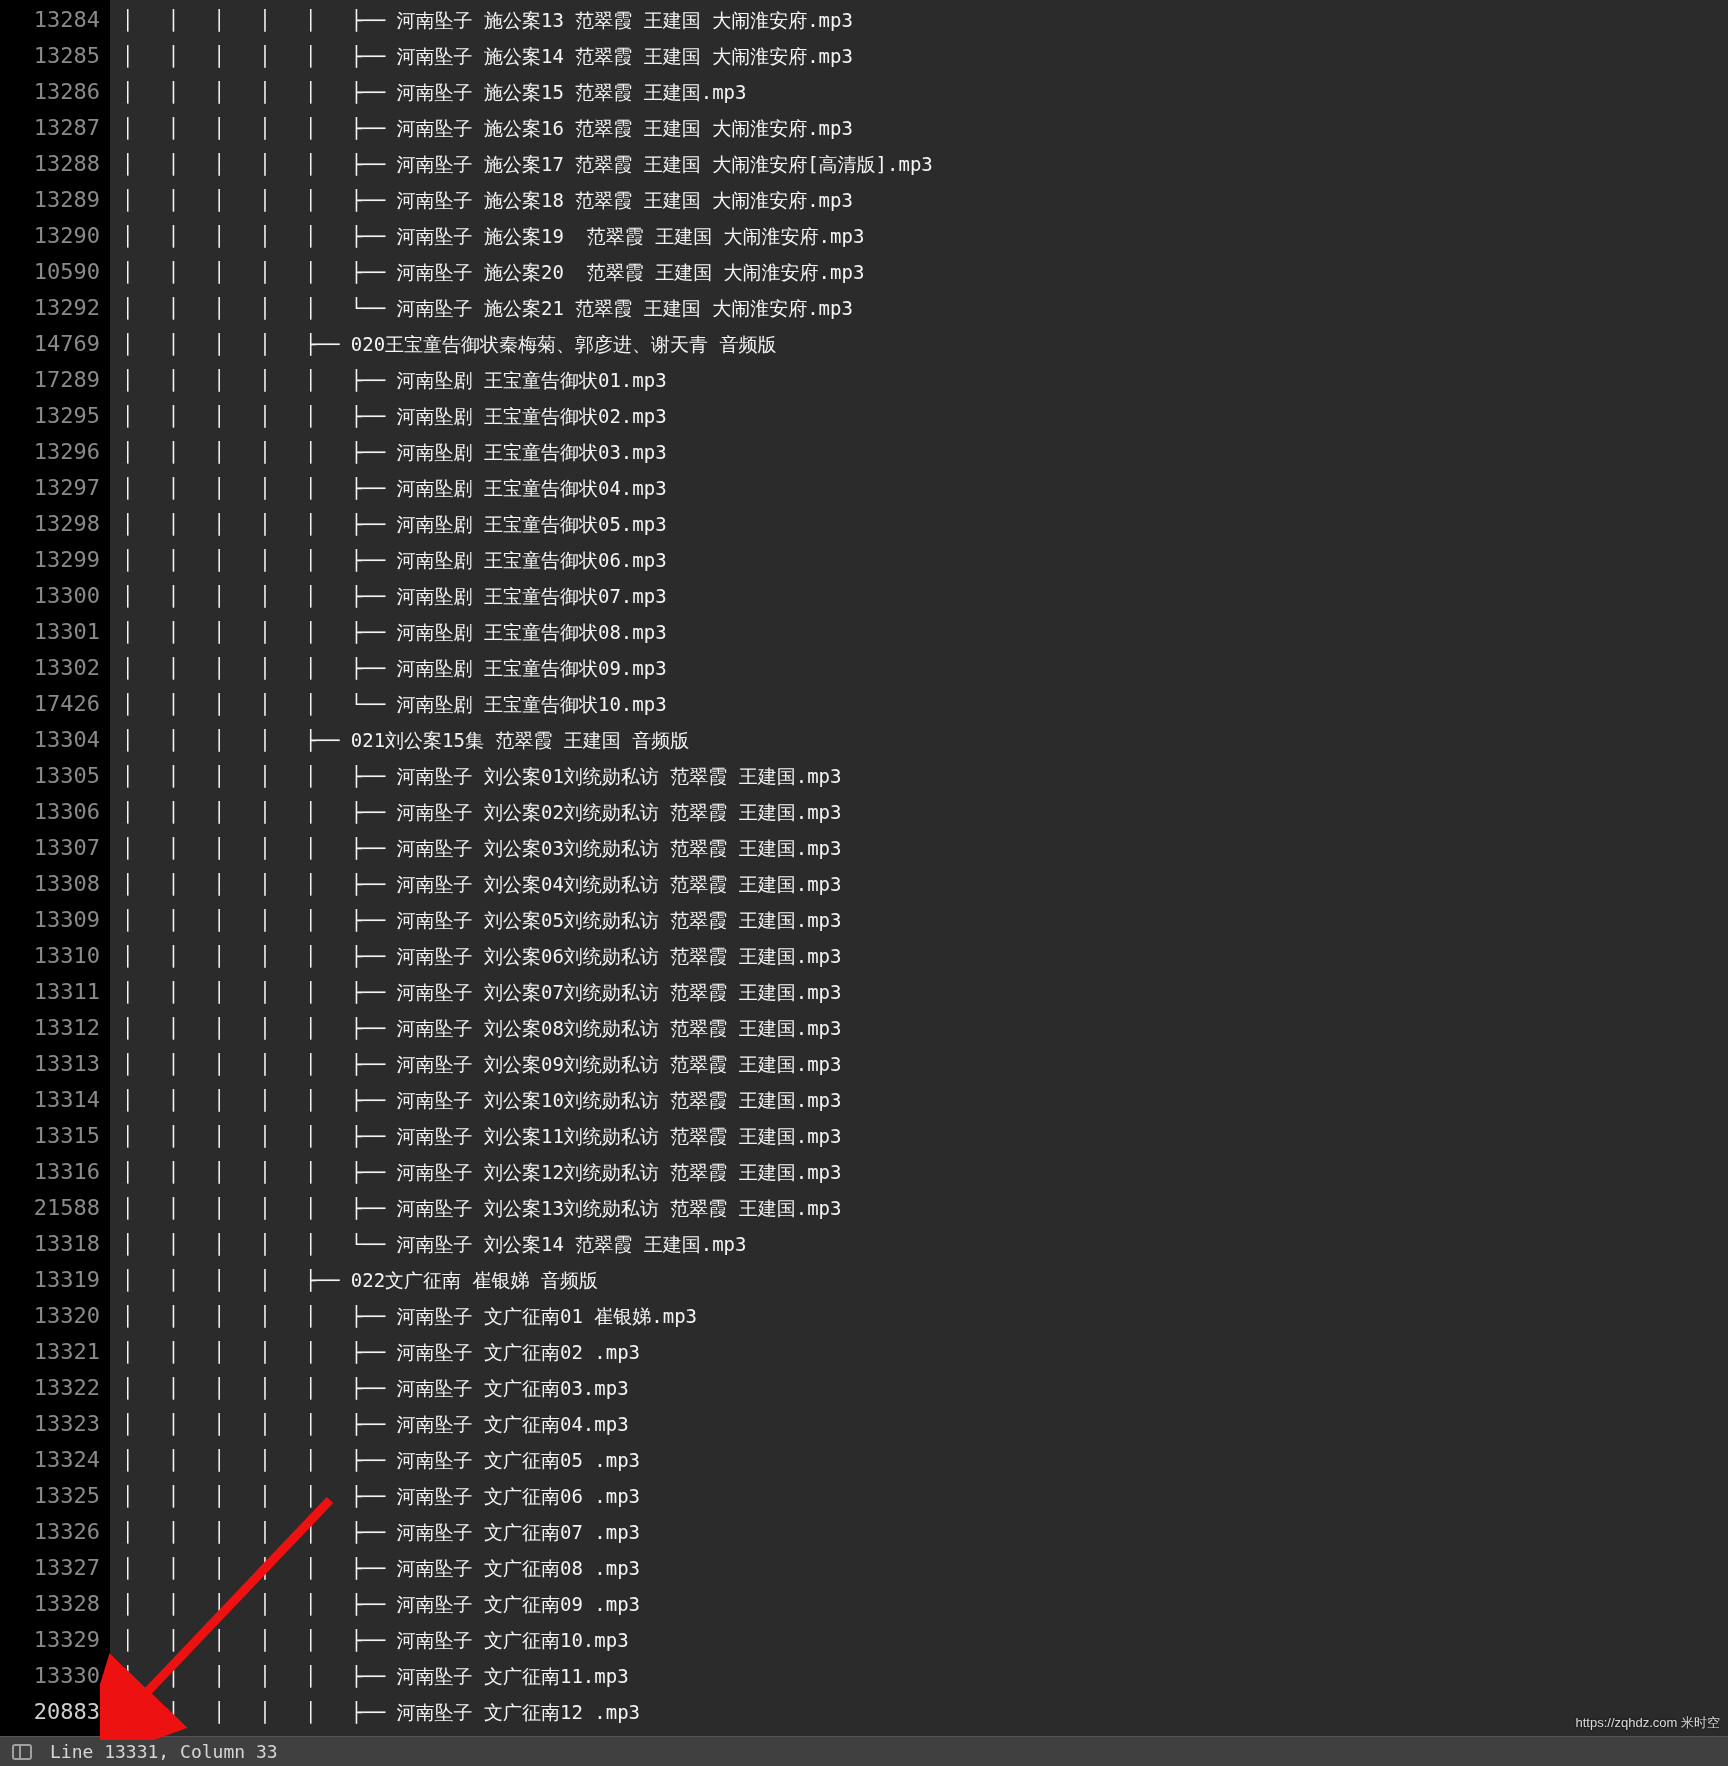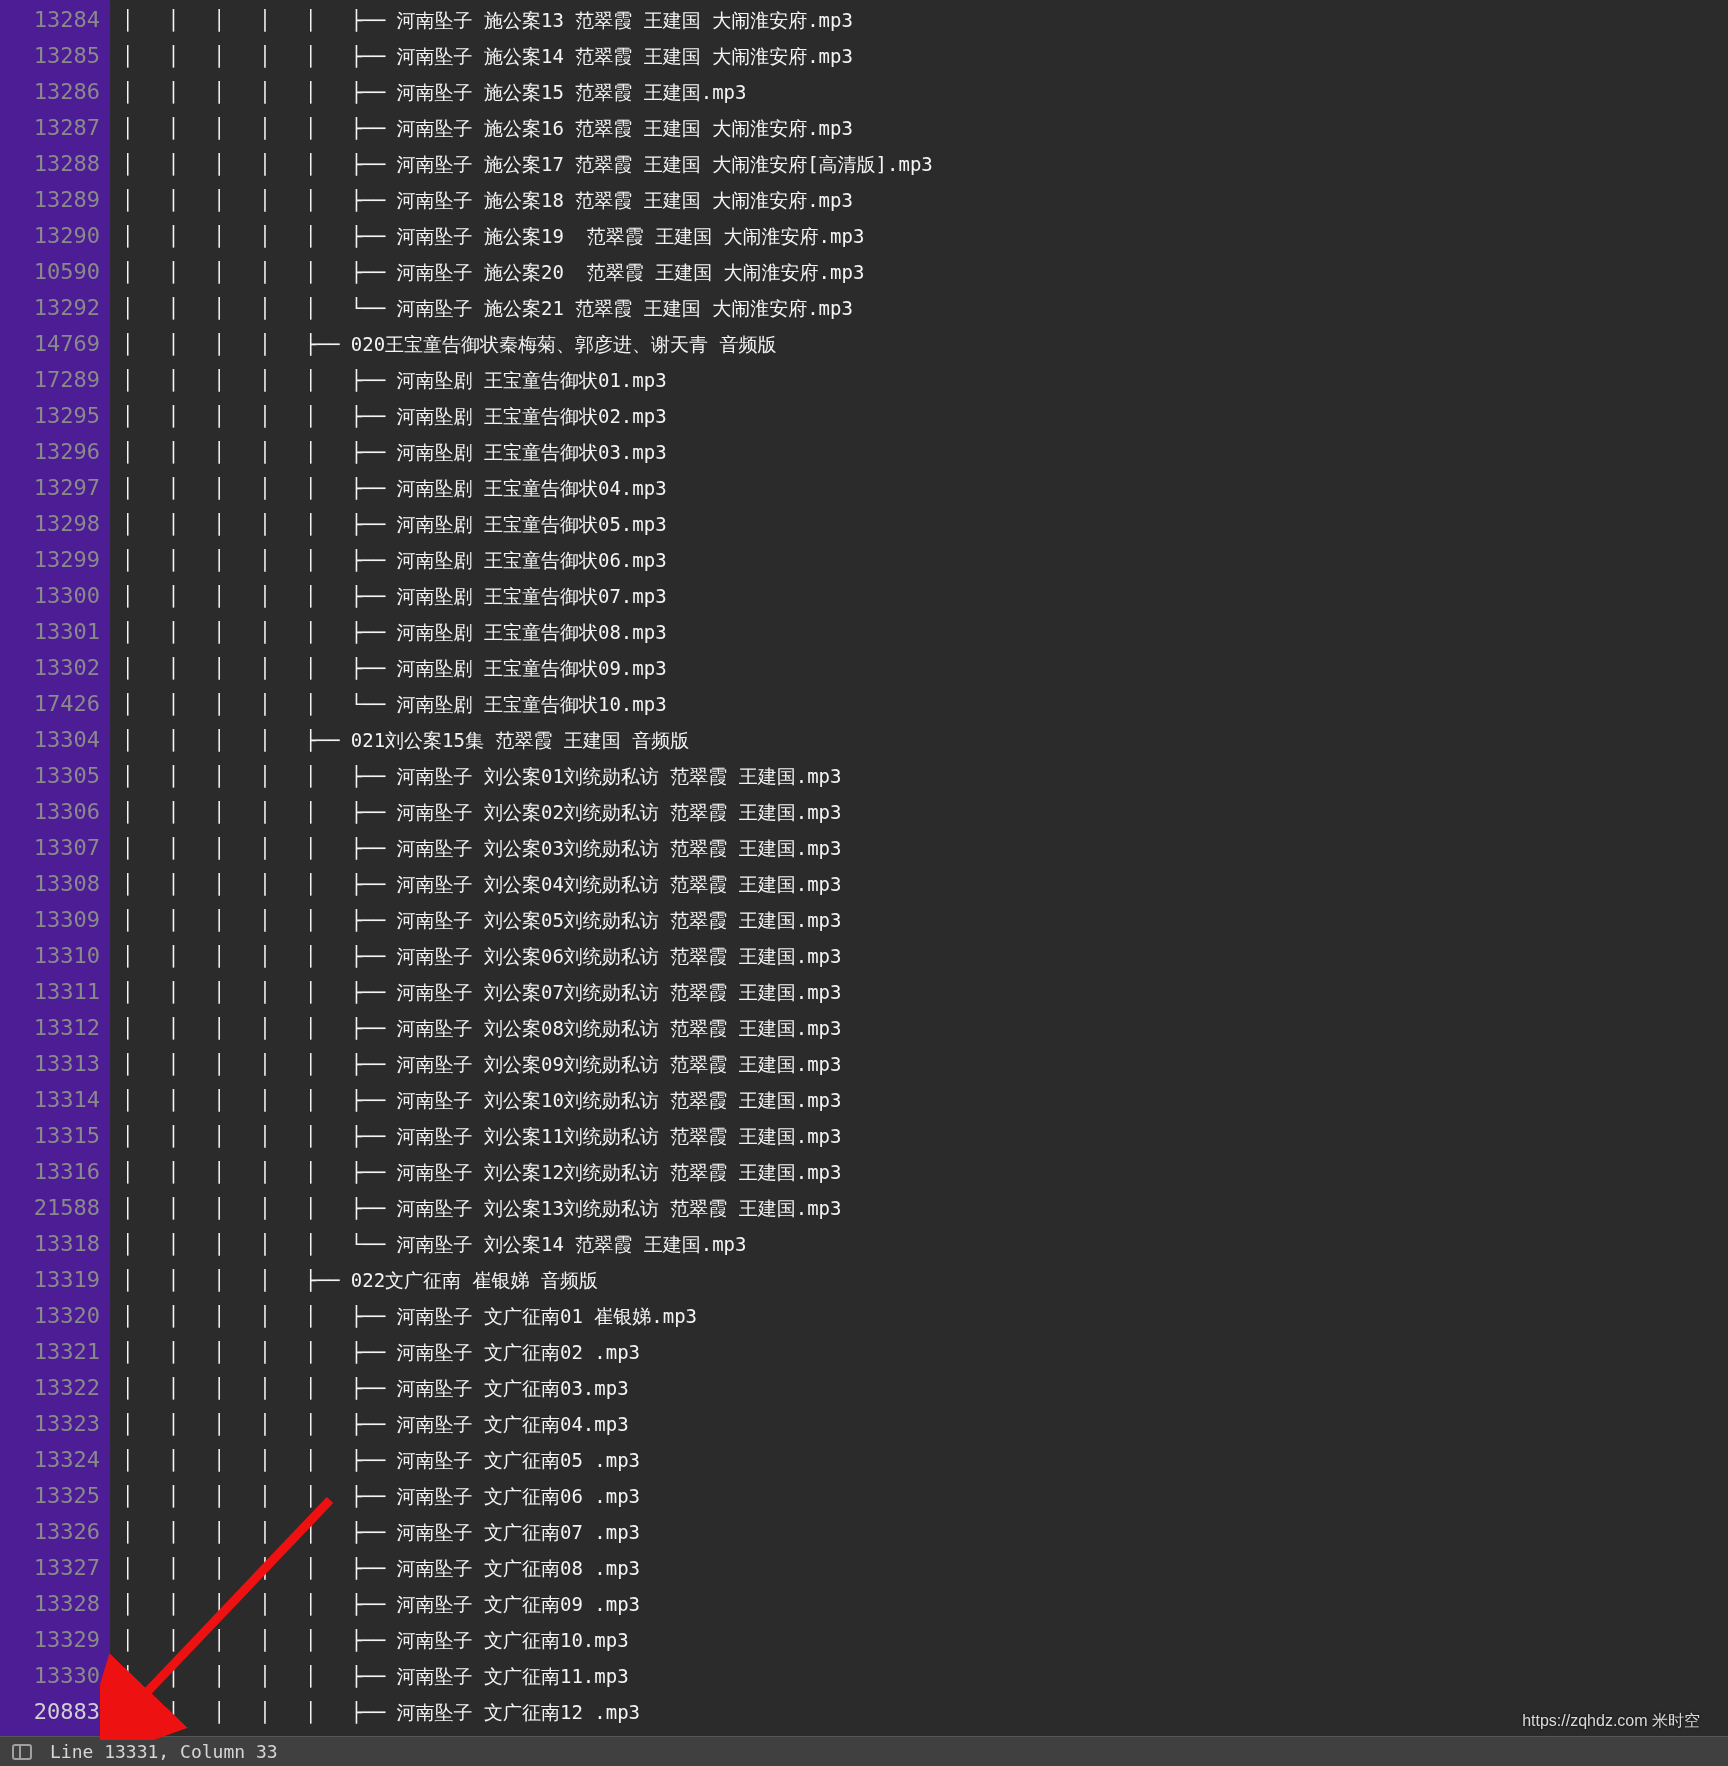--- a/index.html
+++ b/index.html
@@ -13,21 +13,21 @@
       overflow:hidden;
       position:relative;
     }
     .editor {
       display:flex;
       height:1736px;
       overflow:hidden;
     }
     .gutter {
       width:110px;
-      background:#4c1d95;
+      background:#000000;
       color:#8a8a8a;
       text-align:right;
       padding:2px 10px 0 0;
       flex-shrink:0;
       line-height:36px;
       font-size:22px;
     }
     .gutter .lnum.active { color:#d0d0d0; }
     .code {
       flex:1;
@@ -59,24 +59,24 @@
       position:relative;
     }
     .status-bar .panel-icon::before {
       content:"";
       position:absolute;
       left:5px; top:0; bottom:0;
       border-left:2px solid #a0a0a0;
     }
     .watermark {
       position:absolute;
-      right:28px;
+      right:8px;
       bottom:34px;
       color:#e9e9e9;
-      font-size:16px;
+      font-size:13px;
       font-family:sans-serif;
       opacity:.92;
       text-shadow:0 0 3px #000;
     }
     .arrow {
       position:absolute;
       left:100px;
       bottom:26px;
       width:260px;
       height:260px;

